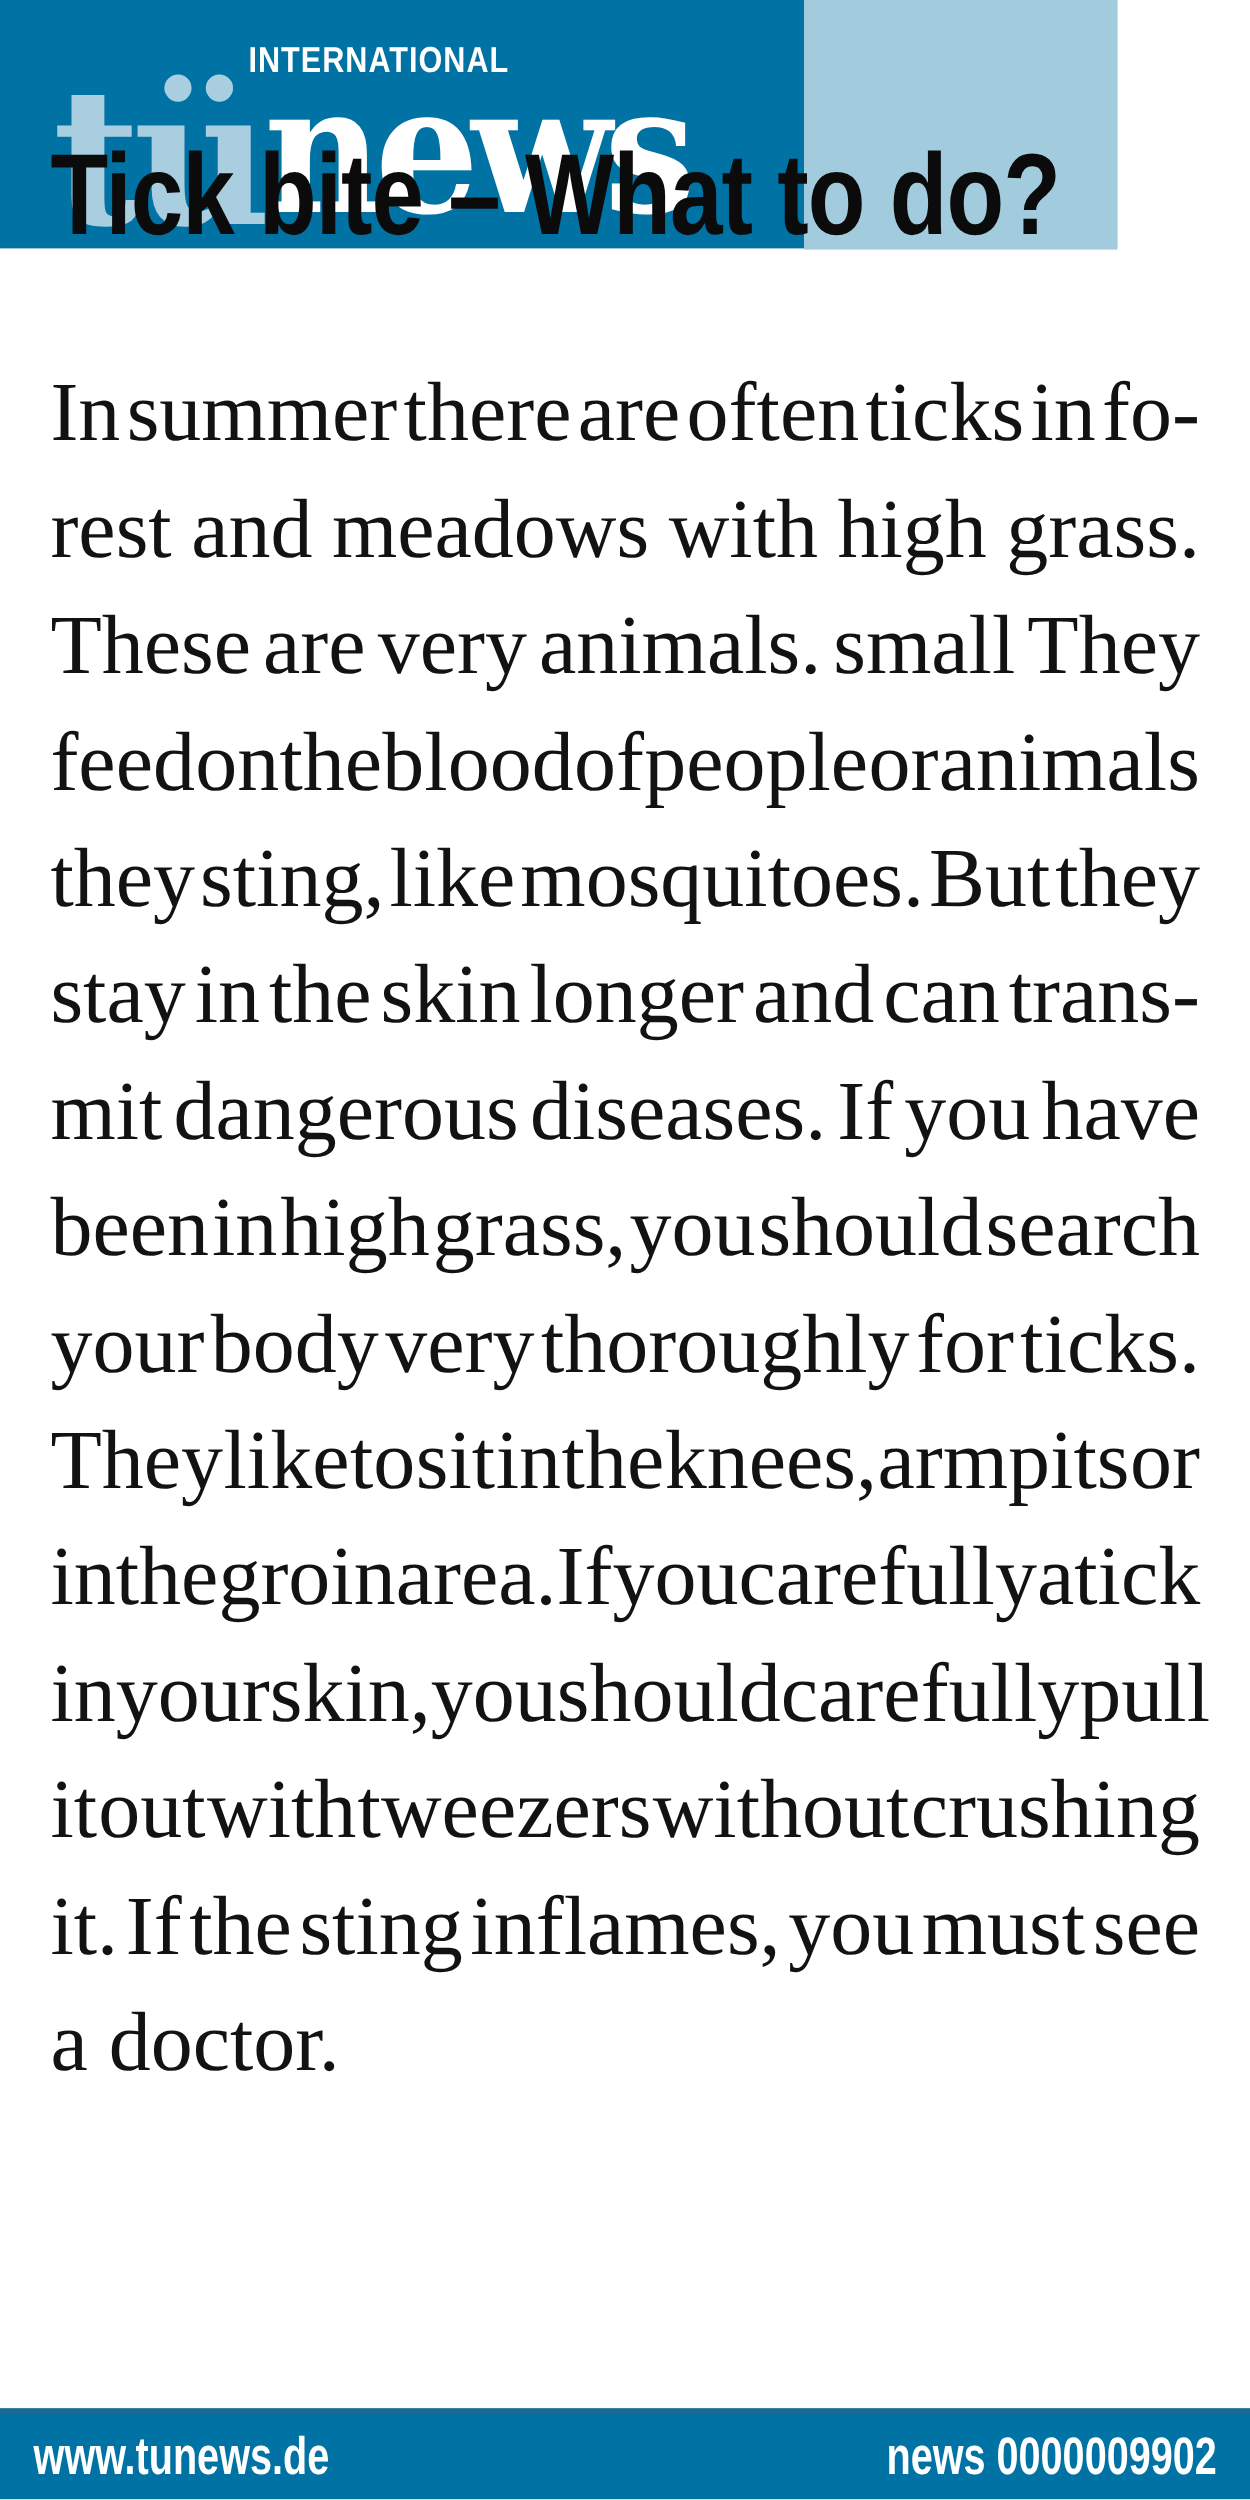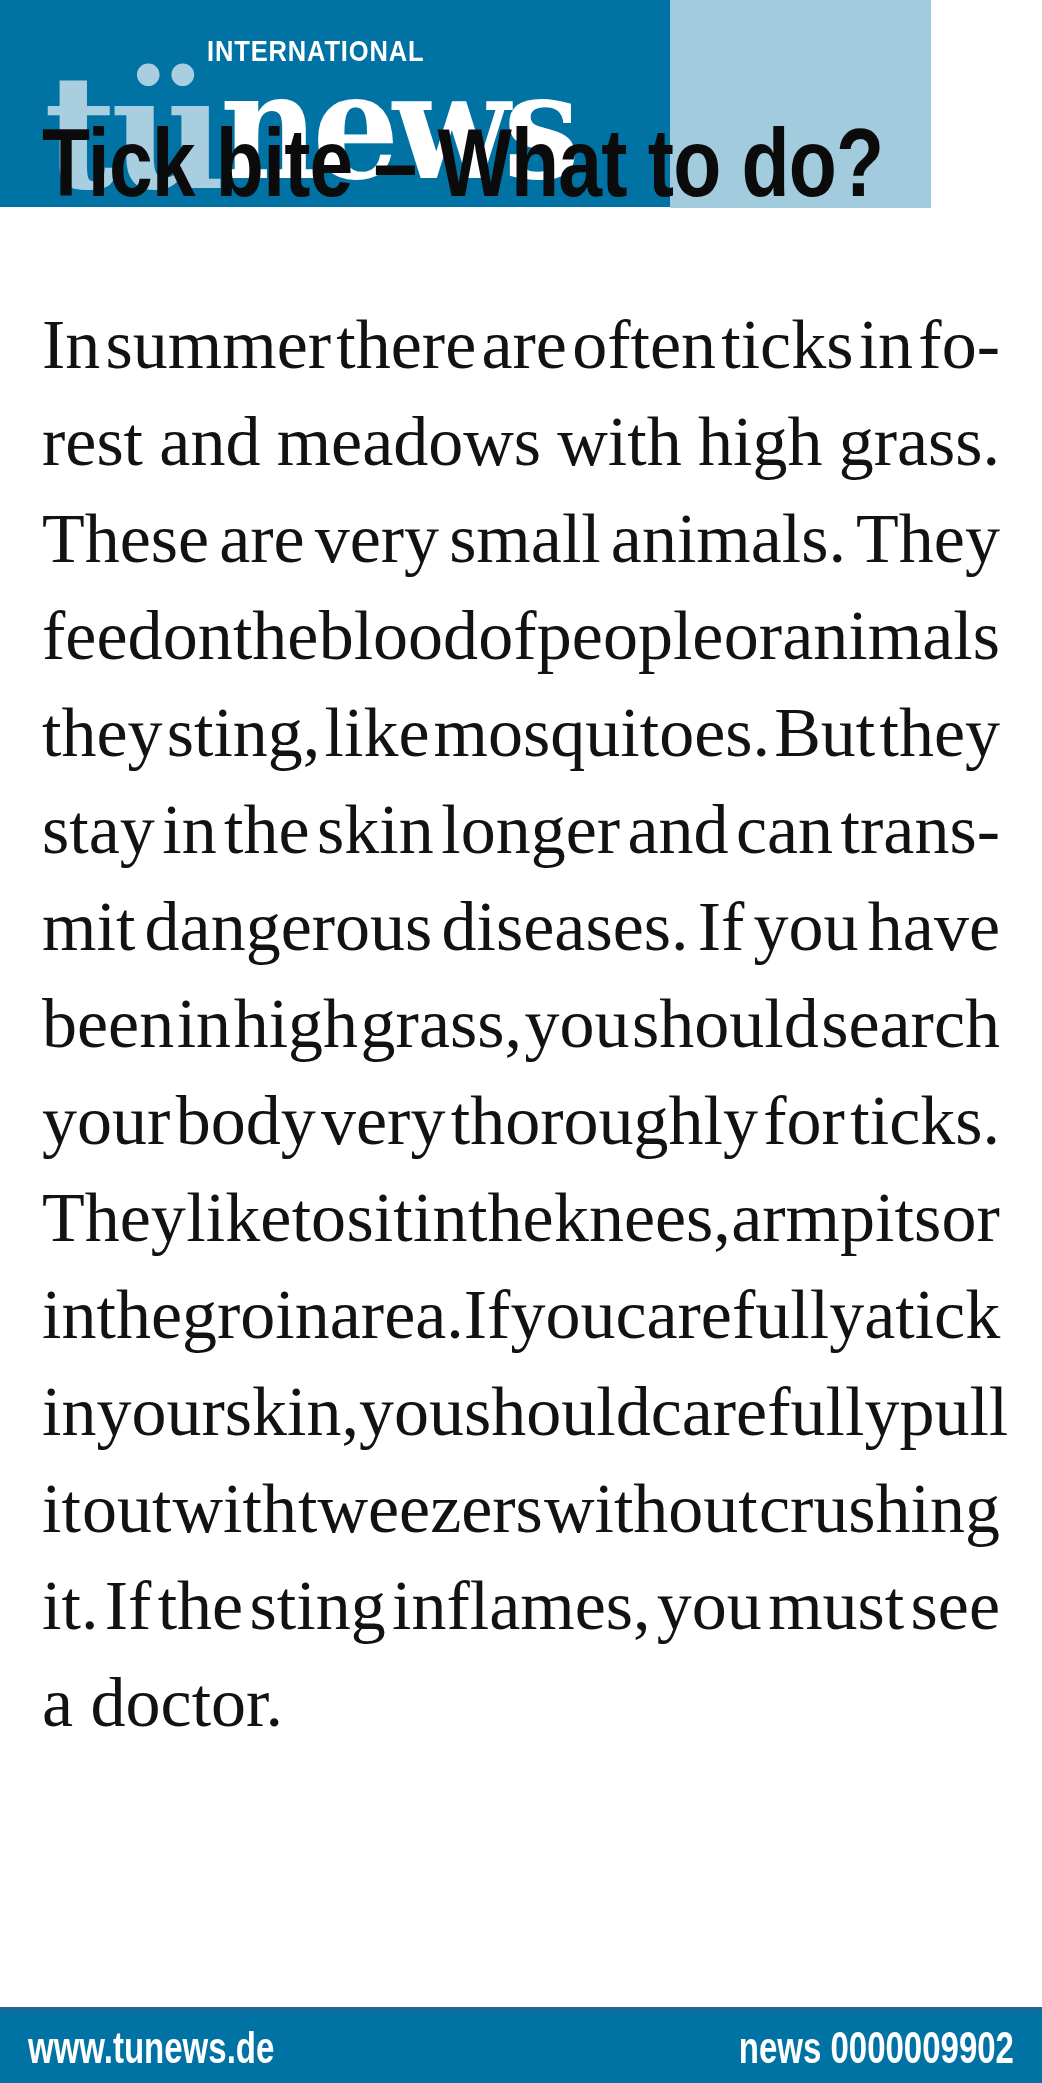--- a/index.html
+++ b/index.html
@@ -91,21 +91,21 @@
       <span class="logo-tu">tü</span>
       <span class="logo-news">news</span>
     </div>
   </header>
 
   <main class="article">
     <h1 class="article-title">Tick bite – What to do?</h1>
     <div class="body-lines" id="body-lines">
         <div class="body-line"><span>In</span><span>summer</span><span>there</span><span>are</span><span>often</span><span>ticks</span><span>in</span><span>fo-</span></div>
         <div class="body-line"><span>rest</span><span>and</span><span>meadows</span><span>with</span><span>high</span><span>grass.</span></div>
-        <div class="body-line"><span>These</span><span>are</span><span>very</span><span>small</span><span>animals.</span><span>They</span></div>
+        <div class="body-line"><span>These</span><span>are</span><span>very</span><span>animals.</span><span>small</span><span>They</span></div>
         <div class="body-line"><span>feed</span><span>on</span><span>the</span><span>blood</span><span>of</span><span>people</span><span>or</span><span>animals</span></div>
         <div class="body-line"><span>they</span><span>sting,</span><span>like</span><span>mosquitoes.</span><span>But</span><span>they</span></div>
         <div class="body-line"><span>stay</span><span>in</span><span>the</span><span>skin</span><span>longer</span><span>and</span><span>can</span><span>trans-</span></div>
         <div class="body-line"><span>mit</span><span>dangerous</span><span>diseases.</span><span>If</span><span>you</span><span>have</span></div>
         <div class="body-line"><span>been</span><span>in</span><span>high</span><span>grass,</span><span>you</span><span>should</span><span>search</span></div>
         <div class="body-line"><span>your</span><span>body</span><span>very</span><span>thoroughly</span><span>for</span><span>ticks.</span></div>
         <div class="body-line"><span>They</span><span>like</span><span>to</span><span>sit</span><span>in</span><span>the</span><span>knees,</span><span>armpits</span><span>or</span></div>
         <div class="body-line"><span>in</span><span>the</span><span>groin</span><span>area.</span><span>If</span><span>you</span><span>carefully</span><span>a</span><span>tick</span></div>
         <div class="body-line"><span>in</span><span>your</span><span>skin,</span><span>you</span><span>should</span><span>carefully</span><span>pull</span></div>
         <div class="body-line"><span>it</span><span>out</span><span>with</span><span>tweezers</span><span>without</span><span>crushing</span></div>

